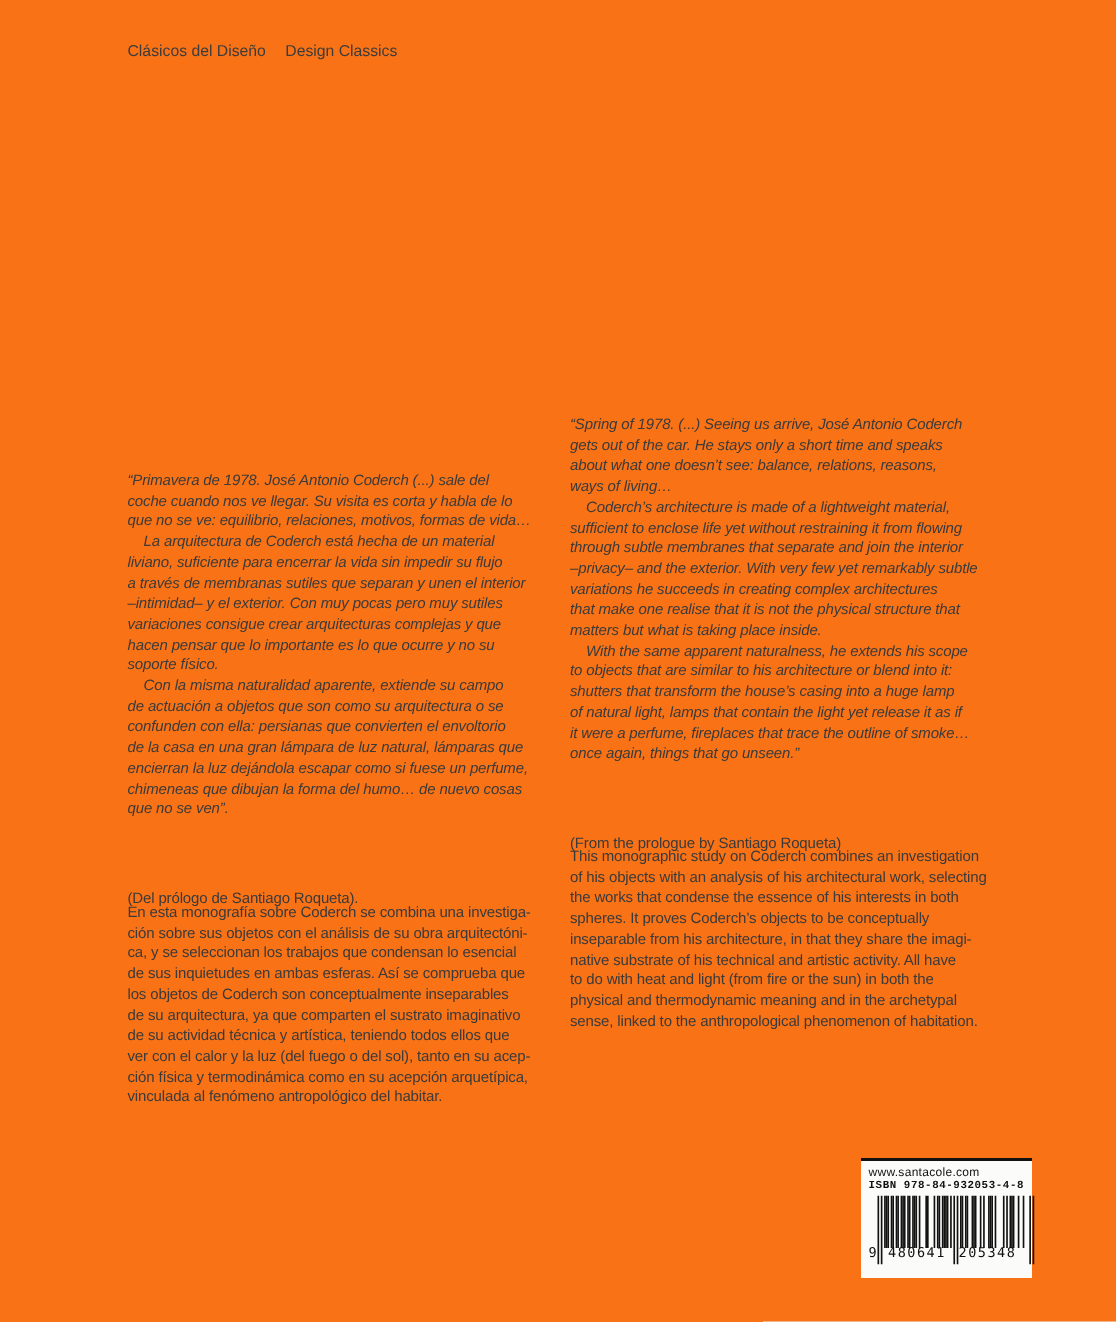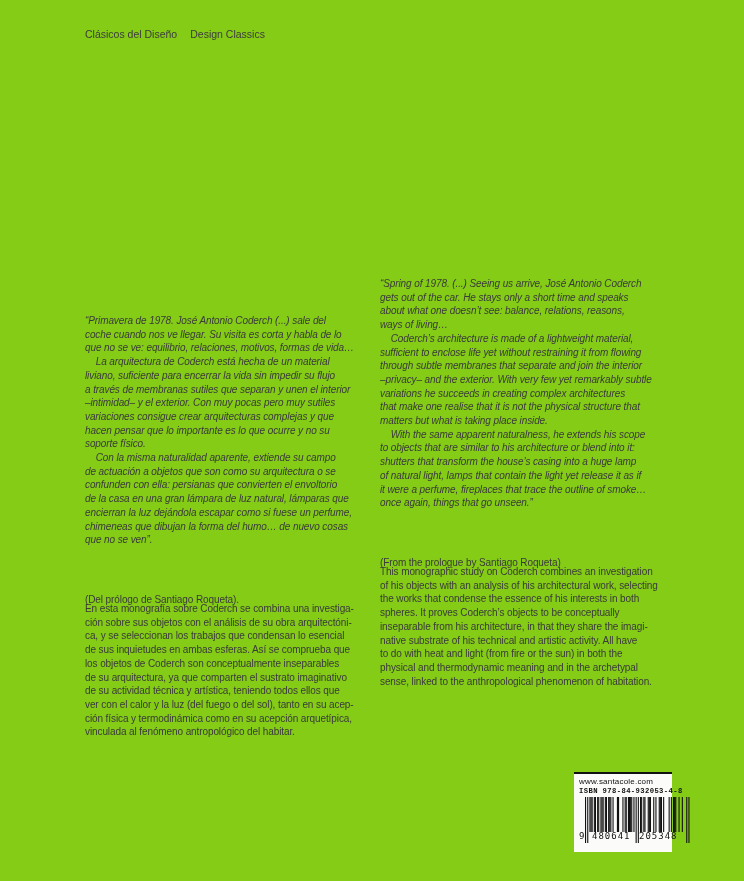--- a/index.html
+++ b/index.html
@@ -1,17 +1,17 @@
 <!DOCTYPE html>
 <html><head>
 <meta charset="utf-8">
 <style>
   html,body{margin:0;padding:0;background:#ececeb;}
   .page{
-    position:relative;width:744px;height:881px;background:#84cc16;
+    position:relative;width:744px;height:881px;background:#f97316;
     font-family:"Liberation Sans",sans-serif;color:#3a3a3a;overflow:hidden;
   }
   .txt{white-space:pre-wrap;font-size:10px;line-height:13.7px;letter-spacing:-0.1px;}
   .italic{font-style:italic;}
   .abs{position:absolute;}
   .header{left:85px;top:28px;font-size:10.5px;color:#3c3c3c;}
   .header .gap{display:inline-block;width:13px;}
   .col-es{left:85px;margin-top:37px;}
   .col-en{left:380px;}
   .quote{top:277px;}
@@ -19,21 +19,21 @@
   .synopsis{top:565px;}
   
   .logo{left:85px;top:810px;width:112px;text-align:center;color:#1d1d1d;}
   .logo svg{display:block;margin:0 auto;}
   .logo .name{
     font-family:"Liberation Serif",serif;font-size:15px;letter-spacing:1.2px;
     margin-top:2px;white-space:nowrap;color:#1d1d1d;
   }
   
   .bc{
-    left:574px;top:772px;width:98px;height:80px;background:#fbfbfa;
+    left:574px;top:772px;width:114px;height:80px;background:#fbfbfa;
     box-sizing:border-box;padding:0 2px;
   }
   .bc-rule{height:2px;background:#111;margin:0 -2px;}
   .bc-site{font-size:8px;letter-spacing:0.2px;color:#111;margin-top:3px;padding-left:3px;white-space:nowrap;}
   .bc-isbn{font-family:Liberation Mono, monospace;font-size:7.2px;font-weight:bold;
     letter-spacing:0.4px;color:#111;margin-top:1px;padding-left:3px;white-space:nowrap;}
   .bc-bars{position:relative;height:46px;margin-top:2px;margin-left:3px;}
   .bc-digits{position:absolute;left:3px;bottom:2px;width:106px;height:11px;
     font-family:"DejaVu Sans Mono",monospace;font-size:9px;color:#111;}
   .bc-digits span{position:absolute;bottom:0;letter-spacing:1px;}

